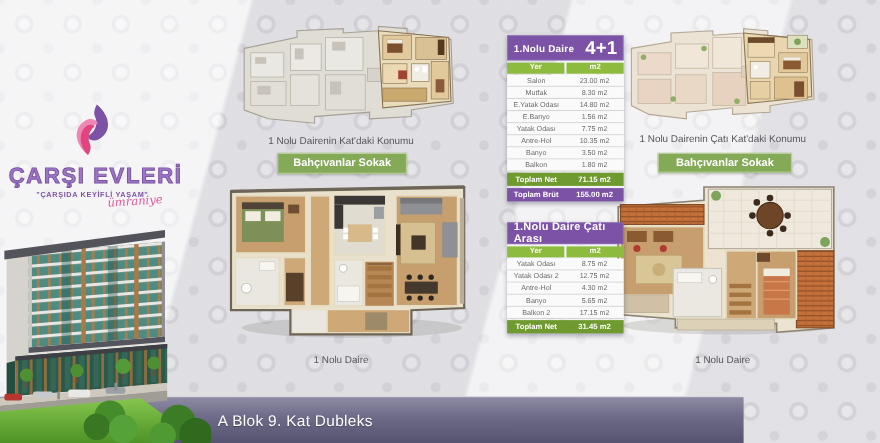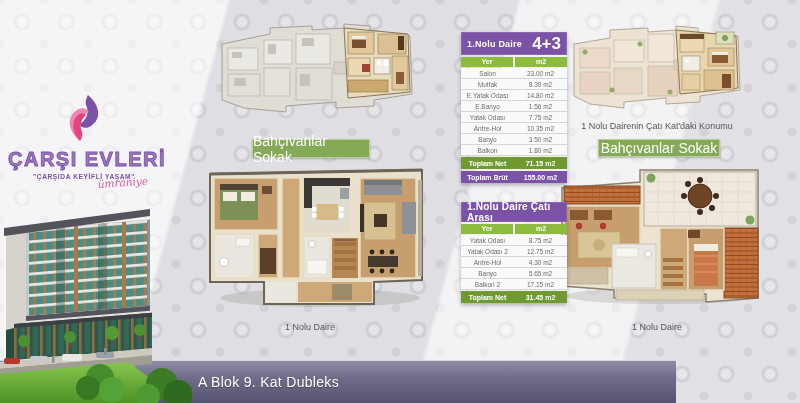--- a/index.html
+++ b/index.html
@@ -42,21 +42,21 @@
   #plan-floor-location{left:216px;top:20px;width:202px;height:100px;}
   #plan-roof-location{left:570px;top:22px;width:174px;height:92px;}
   #plan-main-unit{left:202px;top:164px;width:228px;height:148px;}
   #plan-attic-unit{left:553px;top:166px;width:214px;height:142px;}
   .plan-caption{position:absolute;z-index:2;text-align:center;font-size:9px;color:#56575b;}
   #caption-floor-location{left:210px;top:123px;width:200px;}
   #caption-roof-location{left:567px;top:121px;width:180px;}
   #caption-main-unit{left:220px;top:322px;width:180px;}
   #caption-attic-unit{left:567px;top:322px;width:180px;}
   .street-btn{
-    position:absolute;z-index:2;background:#84a957;color:#fff;font-weight:normal;font-size:14px;
+    position:absolute;z-index:2;background:#84a957;color:#fff;font-weight:bold;font-size:10px;
     border:1px solid #b9cf97;box-shadow:0 1px 2px rgba(0,0,0,.25);
     display:flex;align-items:center;justify-content:center;
   }
   #street-btn-floor{left:252px;top:139px;width:116px;height:17px;}
   #street-btn-roof{left:598px;top:139px;width:120px;height:16px;}
   
   .spec-table{position:absolute;left:437px;width:106px;z-index:3;box-shadow:0 2px 4px rgba(40,40,60,.35);margin-left:24px;}
   #table-main{top:32px;}
   #table-attic{top:202px;}
   .t-head{
@@ -132,20 +132,21 @@
       <rect x="132" y="38" width="22" height="18" fill="#ecd9b2" stroke="#8a7454" stroke-width="0.6"></rect>
       <rect x="158" y="38" width="16" height="16" fill="#f0ede5" stroke="#8a7454" stroke-width="0.6"></rect>
       <circle cx="163" cy="43" r="2.2" fill="#fff"></circle>
         <rect x="168" y="40" width="4" height="6" fill="#fff"></rect>
       <rect x="176" y="36" width="16" height="34" fill="#e2c99c" stroke="#8a7454" stroke-width="0.6"></rect>
       <rect x="180" y="52" width="8" height="12" fill="#8a5b3a"></rect>
       <rect x="146" y="44" width="8" height="8" fill="#a04434"></rect>
       <rect x="132" y="60" width="40" height="12" fill="#cba96e" stroke="#8a7454" stroke-width="0.6"></rect>
     </svg>
   </div>
+  <div class="plan-caption" id="caption-floor-location">1 Nolu Dairenin Kat'daki Konumu</div>
   <div class="street-btn" id="street-btn-floor">Bahçıvanlar Sokak</div>
 
   <div class="plan" id="plan-roof-location">
     <svg viewBox="0 0 174 92">
       <polygon points="4,22 40,16 40,8 78,6 78,10 106,8 106,4 128,6 128,10 168,14 170,68 130,74 130,80 96,82 96,76 54,80 54,86 20,82 4,74" fill="#ece3d4" stroke="#b3a794" stroke-width="1"></polygon>
       <g stroke="#c4b7a3" stroke-width="0.7">
         <rect x="10" y="26" width="30" height="20" fill="#ecd9ca"></rect>
         <rect x="10" y="50" width="30" height="22" fill="#e9d4c3"></rect>
         <rect x="44" y="18" width="30" height="22" fill="#f0e7d8"></rect>
         <rect x="44" y="46" width="28" height="26" fill="#ead8c6"></rect>
@@ -303,21 +304,21 @@
       <rect x="140" y="78" width="24" height="7" fill="#f1ece0"></rect>
       <rect x="134" y="64" width="12" height="8" fill="#6e4a2c"></rect>
       <rect x="62" y="124" width="88" height="10" fill="#ddd2b8" stroke="#b3a88e" stroke-width="0.6"></rect>
     </svg>
   </div>
   <div class="plan-caption" id="caption-attic-unit">1 Nolu Daire</div>
 
   <div class="spec-table" id="table-main">
     <div class="t-head">
       <span class="t-title">1.Nolu Daire</span>
-      <span class="t-badge">4+3</span>
+      <span class="t-badge">4+1</span>
     </div>
     <div class="t-cols">
       <span class="t-col">Yer</span>
       <span class="t-col">m2</span>
     </div>
     <div class="t-body">
       <div class="t-row">
           <span class="tc">Salon</span>
           <span class="tc">23.00 m2</span>
         </div>

